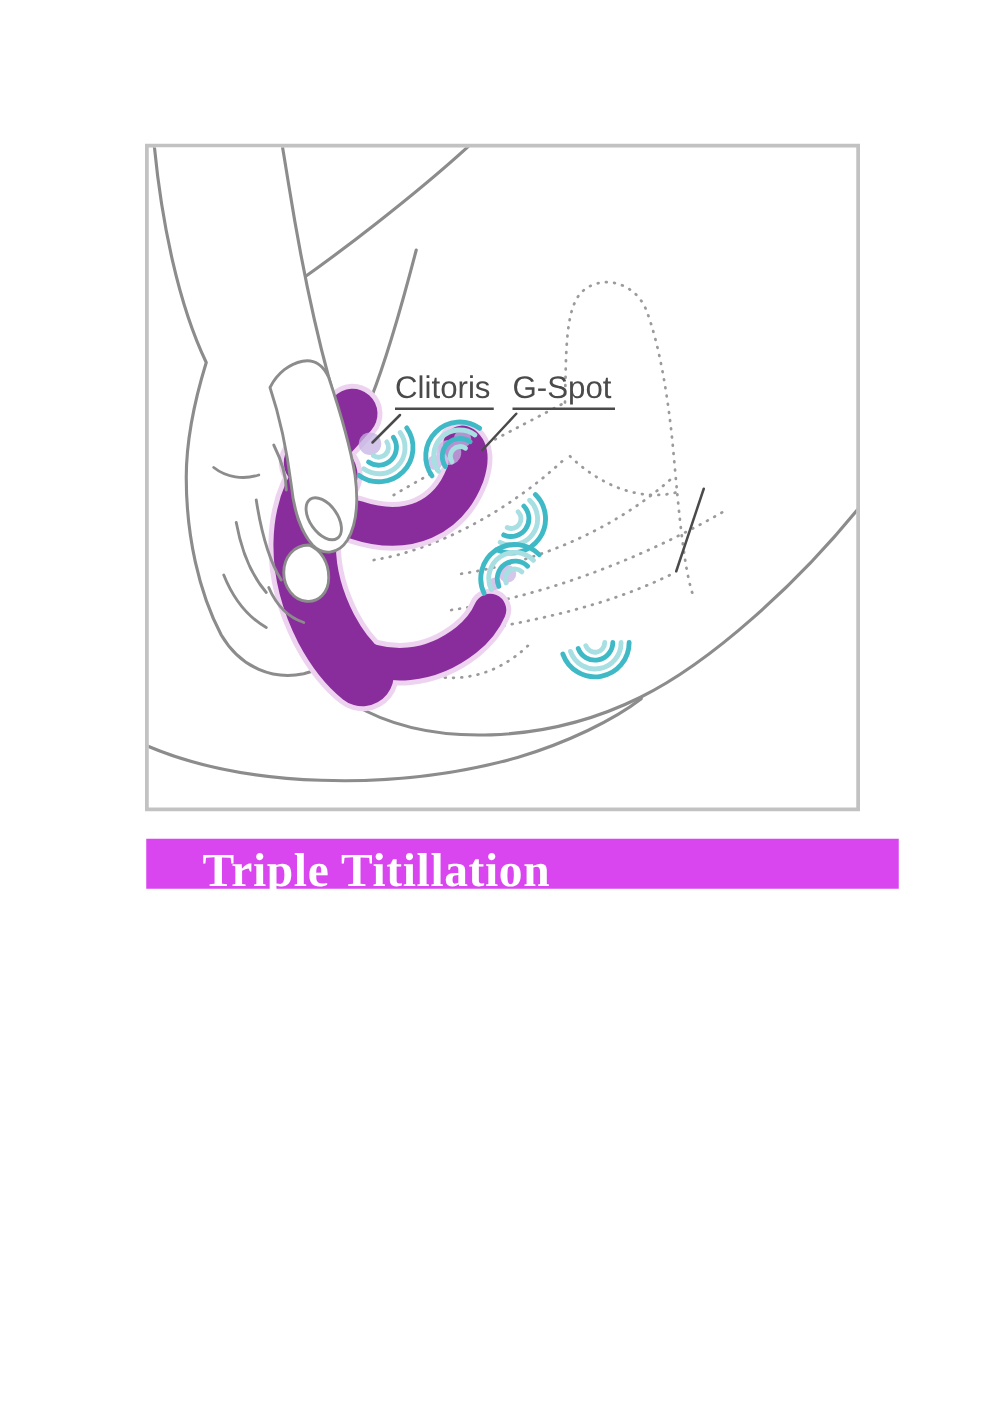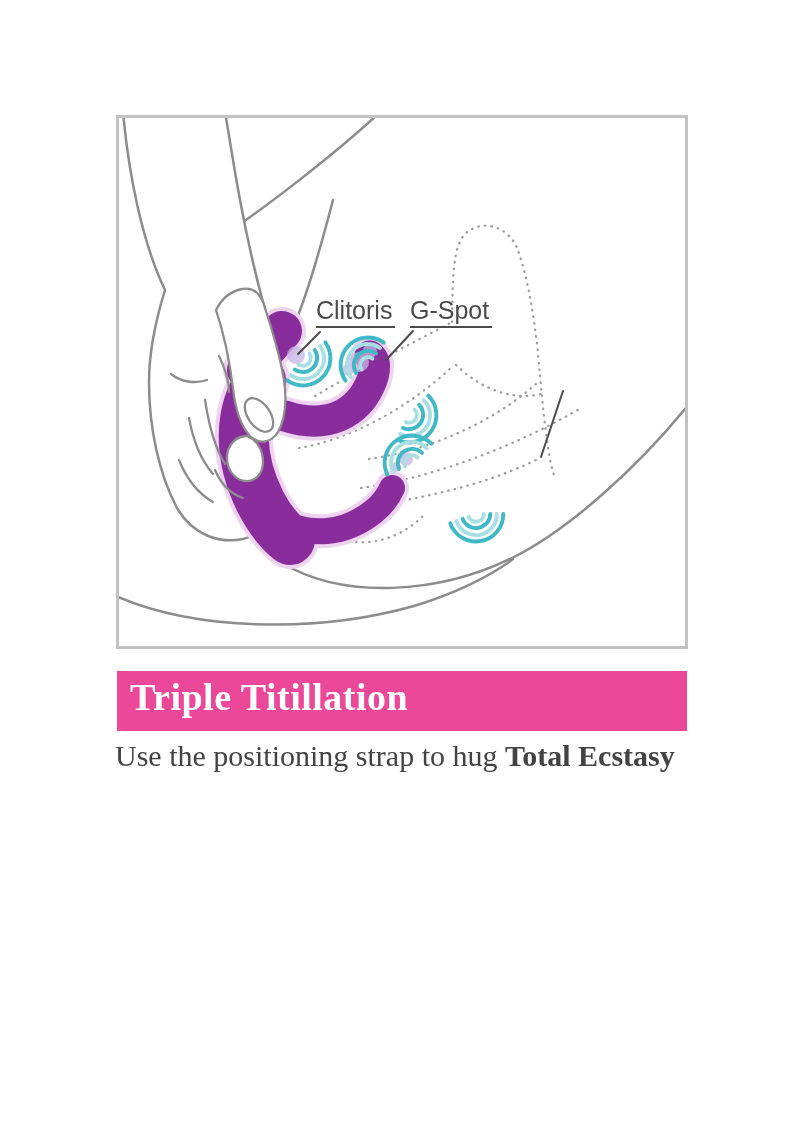--- a/index.html
+++ b/index.html
@@ -8,21 +8,21 @@
   
   .diagram-frame{position:absolute;left:116px;top:115px;width:566px;height:528px;
                  border:3px solid #c2c2c2;background:#fff;}
   .diagram-frame svg{position:absolute;left:0;top:0;width:566px;height:528px;display:block;}
   .dlabel{position:absolute;font-family:"Liberation Sans",sans-serif;font-size:25px;line-height:1.05;
           color:#4a4a4a;border-bottom:2px solid #4a4a4a;padding:0 3px 3px 0;white-space:nowrap;}
   .dlabel.clitoris{left:197px;top:179px;}
   .dlabel.gspot{left:291px;top:179px;}
   .dlabel.anal{left:440px;top:236px;}
   
-  .title-bar{position:absolute;left:117px;top:671px;width:570px;height:60px;background:#ec4899;}
+  .title-bar{position:absolute;left:117px;top:671px;width:570px;height:40px;background:#d946ef;padding-left:32px;}
   .title-bar span{display:block;font-family:"Liberation Serif",serif;font-weight:bold;
                   font-size:38px;line-height:52px;color:#ffffff;padding-left:13px;letter-spacing:.5px;}
   
   .body-text{position:absolute;left:115px;top:733px;width:586px;color:#434343;}
   .body-text .line{font-size:30px;line-height:45px;white-space:nowrap;}
   .body-text b{font-weight:bold;}
 </style>
 </head>
 <body>
 
@@ -114,16 +114,15 @@
 
     <div class="dlabel clitoris">Clitoris</div>
     <div class="dlabel gspot">G-Spot</div>
   </div>
 
   <div class="title-bar">
     <span>Triple Titillation</span>
   </div>
 
   <div class="body-text">
-    <div class="line"><span>Use the positioning strap to hug </span><b>Total Ecstasy</b></div>
   </div>
 
 </div>
 
 </body></html>

